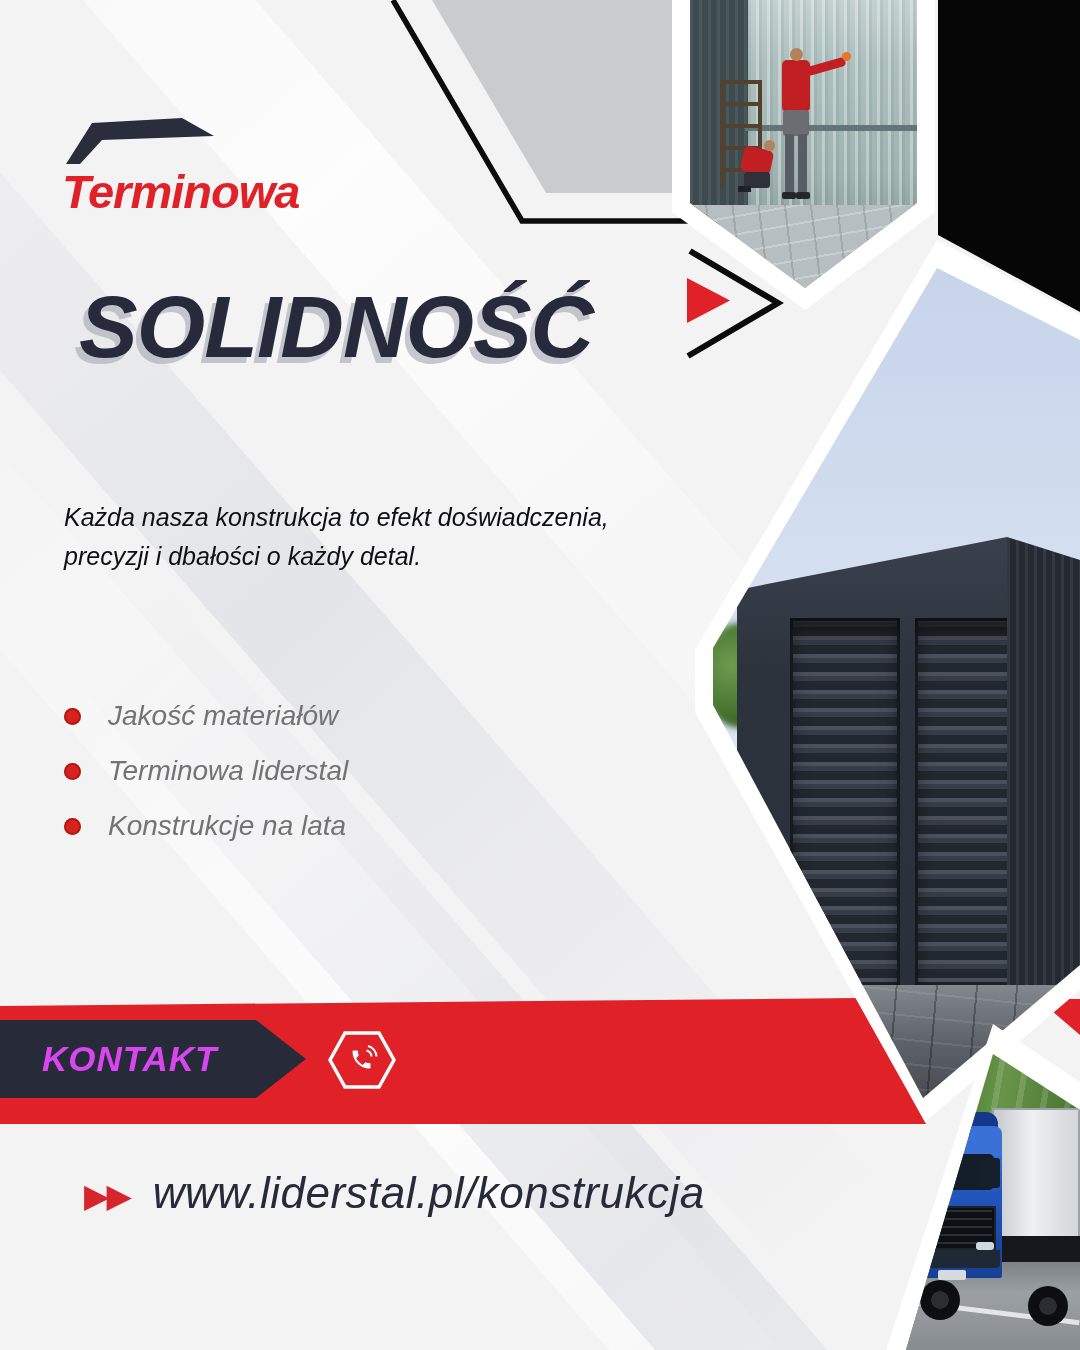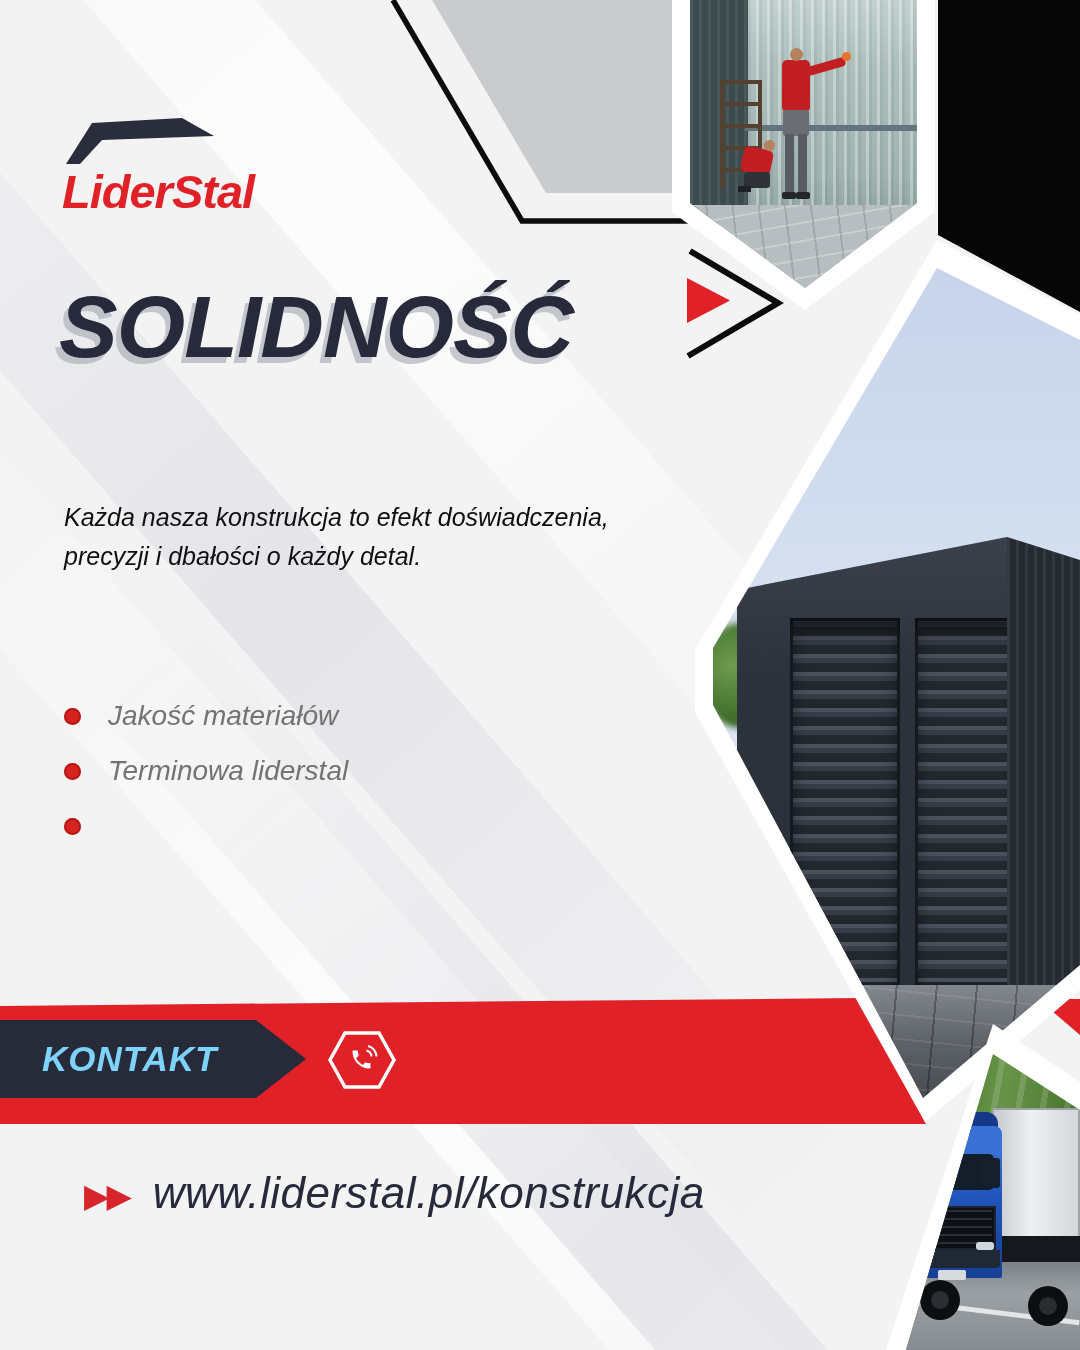--- a/index.html
+++ b/index.html
@@ -37,34 +37,34 @@
   .truck-photo::before{content:"";position:absolute;inset:0;
       background:repeating-linear-gradient(100deg,rgba(255,255,255,.14) 0 6px,rgba(255,255,255,0) 6px 24px);}
   
   .red-band{left:0;top:992px;width:926px;height:132px;background:var(--red,#e02128);
       clip-path:polygon(0 14px,858px 6px,926px 132px,0 132px);}
   .red-corner{left:1038px;top:995px;width:42px;height:40px;background:var(--red,#e02128);
       clip-path:polygon(0 4px,42px 4px,42px 40px);}
   .kontakt-ribbon{left:0;top:1020px;width:306px;height:78px;background:var(--ribbon,#272b39);
       clip-path:polygon(0 0,256px 0,306px 39px,256px 78px,0 78px);
       display:flex;align-items:center;}
-  .kontakt-ribbon span{margin-left:42px;color:#7dd3fc;font-size:35px;font-weight:700;
+  .kontakt-ribbon span{margin-left:42px;color:#d946ef;font-size:35px;font-weight:700;
       font-style:italic;letter-spacing:1px;}
   .cta-wrap{left:410px;top:1026px;color:#fff;font-style:italic;}
   .cta-line1{font-size:27px;}
   .cta-line2{font-size:37px;font-weight:700;letter-spacing:.5px;margin-top:3px;}
   
   .play-tri{left:687px;top:278px;width:43px;height:45px;background:var(--red,#e02128);
       clip-path:polygon(0 0,100% 50%,0 100%);}
   
   .logo-wrap{left:62px;top:116px;width:260px;}
   .logo-name{font-size:47px;font-weight:700;font-style:italic;color:var(--red,#e02128);
       letter-spacing:-1px;margin-top:-6px;}
   .logo-tag{font-size:20px;font-weight:700;font-style:italic;color:#2a2e3c;letter-spacing:.5px;}
-  .headline{left:59px;top:278px;font-size:88px;line-height:97px;font-weight:700;font-style:italic;
+  .headline{left:79px;top:278px;font-size:88px;line-height:97px;font-weight:700;font-style:italic;
       color:#262a3b;letter-spacing:-1px;text-shadow:-5px 6px 0 rgba(163,167,176,.6);}
   .intro{left:64px;top:498px;width:580px;font-size:25px;line-height:1.55;font-style:italic;color:#0e0f12;}
   .features-title{left:64px;top:632px;font-size:41px;font-weight:700;font-style:italic;color:#20243a;}
   .features{left:64px;top:700px;}
   .feature-row{display:flex;align-items:center;margin-bottom:23px;height:32px;}
   .dot{width:17px;height:17px;border-radius:50%;background:#d6231f;
        box-shadow:inset 0 0 0 2px rgba(120,0,0,.35);margin-right:27px;flex:0 0 auto;}
   .feature-label{font-size:28px;font-style:italic;color:#737373;}
   .url-row{left:84px;top:1168px;display:flex;align-items:center;}
   .url-chevrons{color:#d6252b;font-size:33px;letter-spacing:-3px;margin-right:24px;margin-top:4px;}
@@ -210,40 +210,41 @@
 
   <svg class="abs" style="left:678px;top:243px;" width="112" height="120">
     <polyline points="12,8 100,60 10,113" fill="none" stroke="#0b0b0b" stroke-width="6"></polyline>
   </svg>
   <div class="abs play-tri"></div>
 
   <div class="abs logo-wrap">
     <svg width="158" height="50">
       <polygon points="4,48 30,7 120,2 152,20 40,24 18,48" fill="#2a2e3c"></polygon>
     </svg>
-    <div class="logo-name">LiderStal</div>
+    <div class="logo-name">Terminowa</div>
   </div>
 
   <div class="abs headline">
     <div>SOLIDNOŚĆ</div>
   </div>
 
   <div class="abs intro">Każda nasza konstrukcja to efekt doświadczenia, precyzji i dbałości o każdy detal.</div>
 
   <div class="abs features">
     <div class="feature-row">
       <span class="dot"></span>
       <span class="feature-label">Jakość materiałów</span>
     </div>
     <div class="feature-row">
       <span class="dot"></span>
       <span class="feature-label">Terminowa liderstal</span>
     </div>
     <div class="feature-row">
       <span class="dot"></span>
+      <span class="feature-label">Konstrukcje na lata</span>
     </div>
   </div>
 
   <div class="abs kontakt-ribbon">
     <span>KONTAKT</span>
   </div>
   <svg class="abs" style="left:328px;top:1030px;" width="68" height="60">
     <polygon points="17,3 51,3 66,30 51,57 17,57 2,30" fill="none" stroke="#ffffff" stroke-width="3.5"></polygon>
     <g transform="translate(21.5,17.5) scale(1.0)">
       <path d="M6.62 10.79c1.44 2.83 3.76 5.14 6.59 6.59l2.2-2.2c.27-.27.67-.36 1.02-.24 1.12.37 2.33.57 3.57.57.55 0 1 .45 1 1V20c0 .55-.45 1-1 1-9.39 0-17-7.61-17-17 0-.55.45-1 1-1h3.5c.55 0 1 .45 1 1 0 1.25.2 2.45.57 3.57.11.35.03.74-.25 1.02l-2.2 2.2z" fill="#ffffff"></path>

